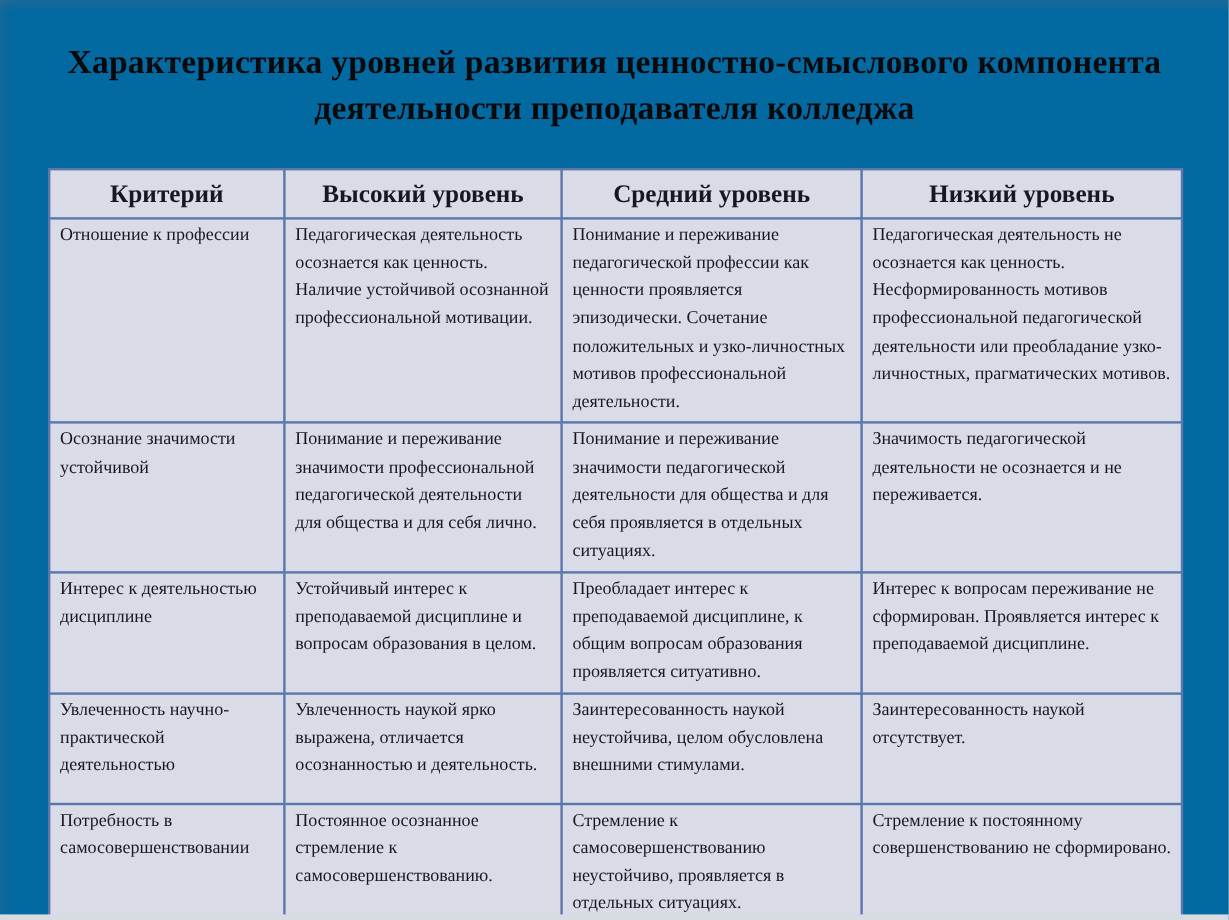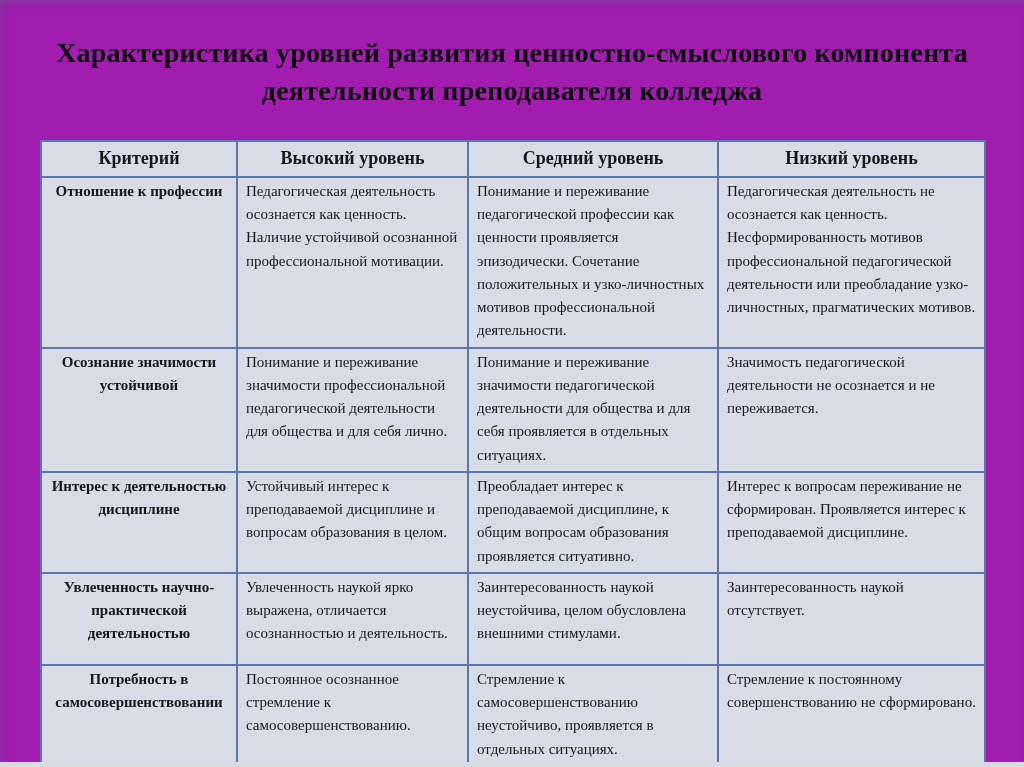--- a/index.html
+++ b/index.html
@@ -9,21 +9,21 @@
   body {
     width: 1024px;
     height: 767px;
     font-family: "Liberation Serif", "DejaVu Serif", serif;
     overflow: hidden;
   }
   .slide {
     position: relative;
     width: 1024px;
     height: 767px;
-    background: #a21caf;
+    background: #0369a1;
     box-shadow: inset 0 10px 9px -7px rgba(88, 104, 136, 0.40),
                 inset 10px 0 9px -7px rgba(88, 104, 136, 0.30);
   }
   .slide-bottom-edge {
     position: absolute;
     left: 0;
     bottom: 0;
     width: 100%;
     height: 5px;
     background: #d7dbe2;
@@ -55,27 +55,26 @@
     color: #17171f;
     font-size: 15px;
     line-height: 1.55;
     padding: 2px 8px 4px 8px;
     vertical-align: top;
     word-wrap: break-word;
   }
   table.levels th {
     text-align: center;
     vertical-align: middle;
-    font-size: 18px;
+    font-size: 21px;
     padding: 3px 6px;
     font-weight: bold;
   }
   td.criterion {
-    font-weight: bold;
-    text-align: center;
+    font-weight: normal;
   }
   tr.hdr      { height: 26px; }
   tr.r0       { height: 160px; }
   tr.r1       { height: 120px; }
   tr.r2       { height: 98px; }
   tr.r3       { height: 92px; }
   tr.r4       { height: 97px; }
 </style>
 </head>
 <body>

